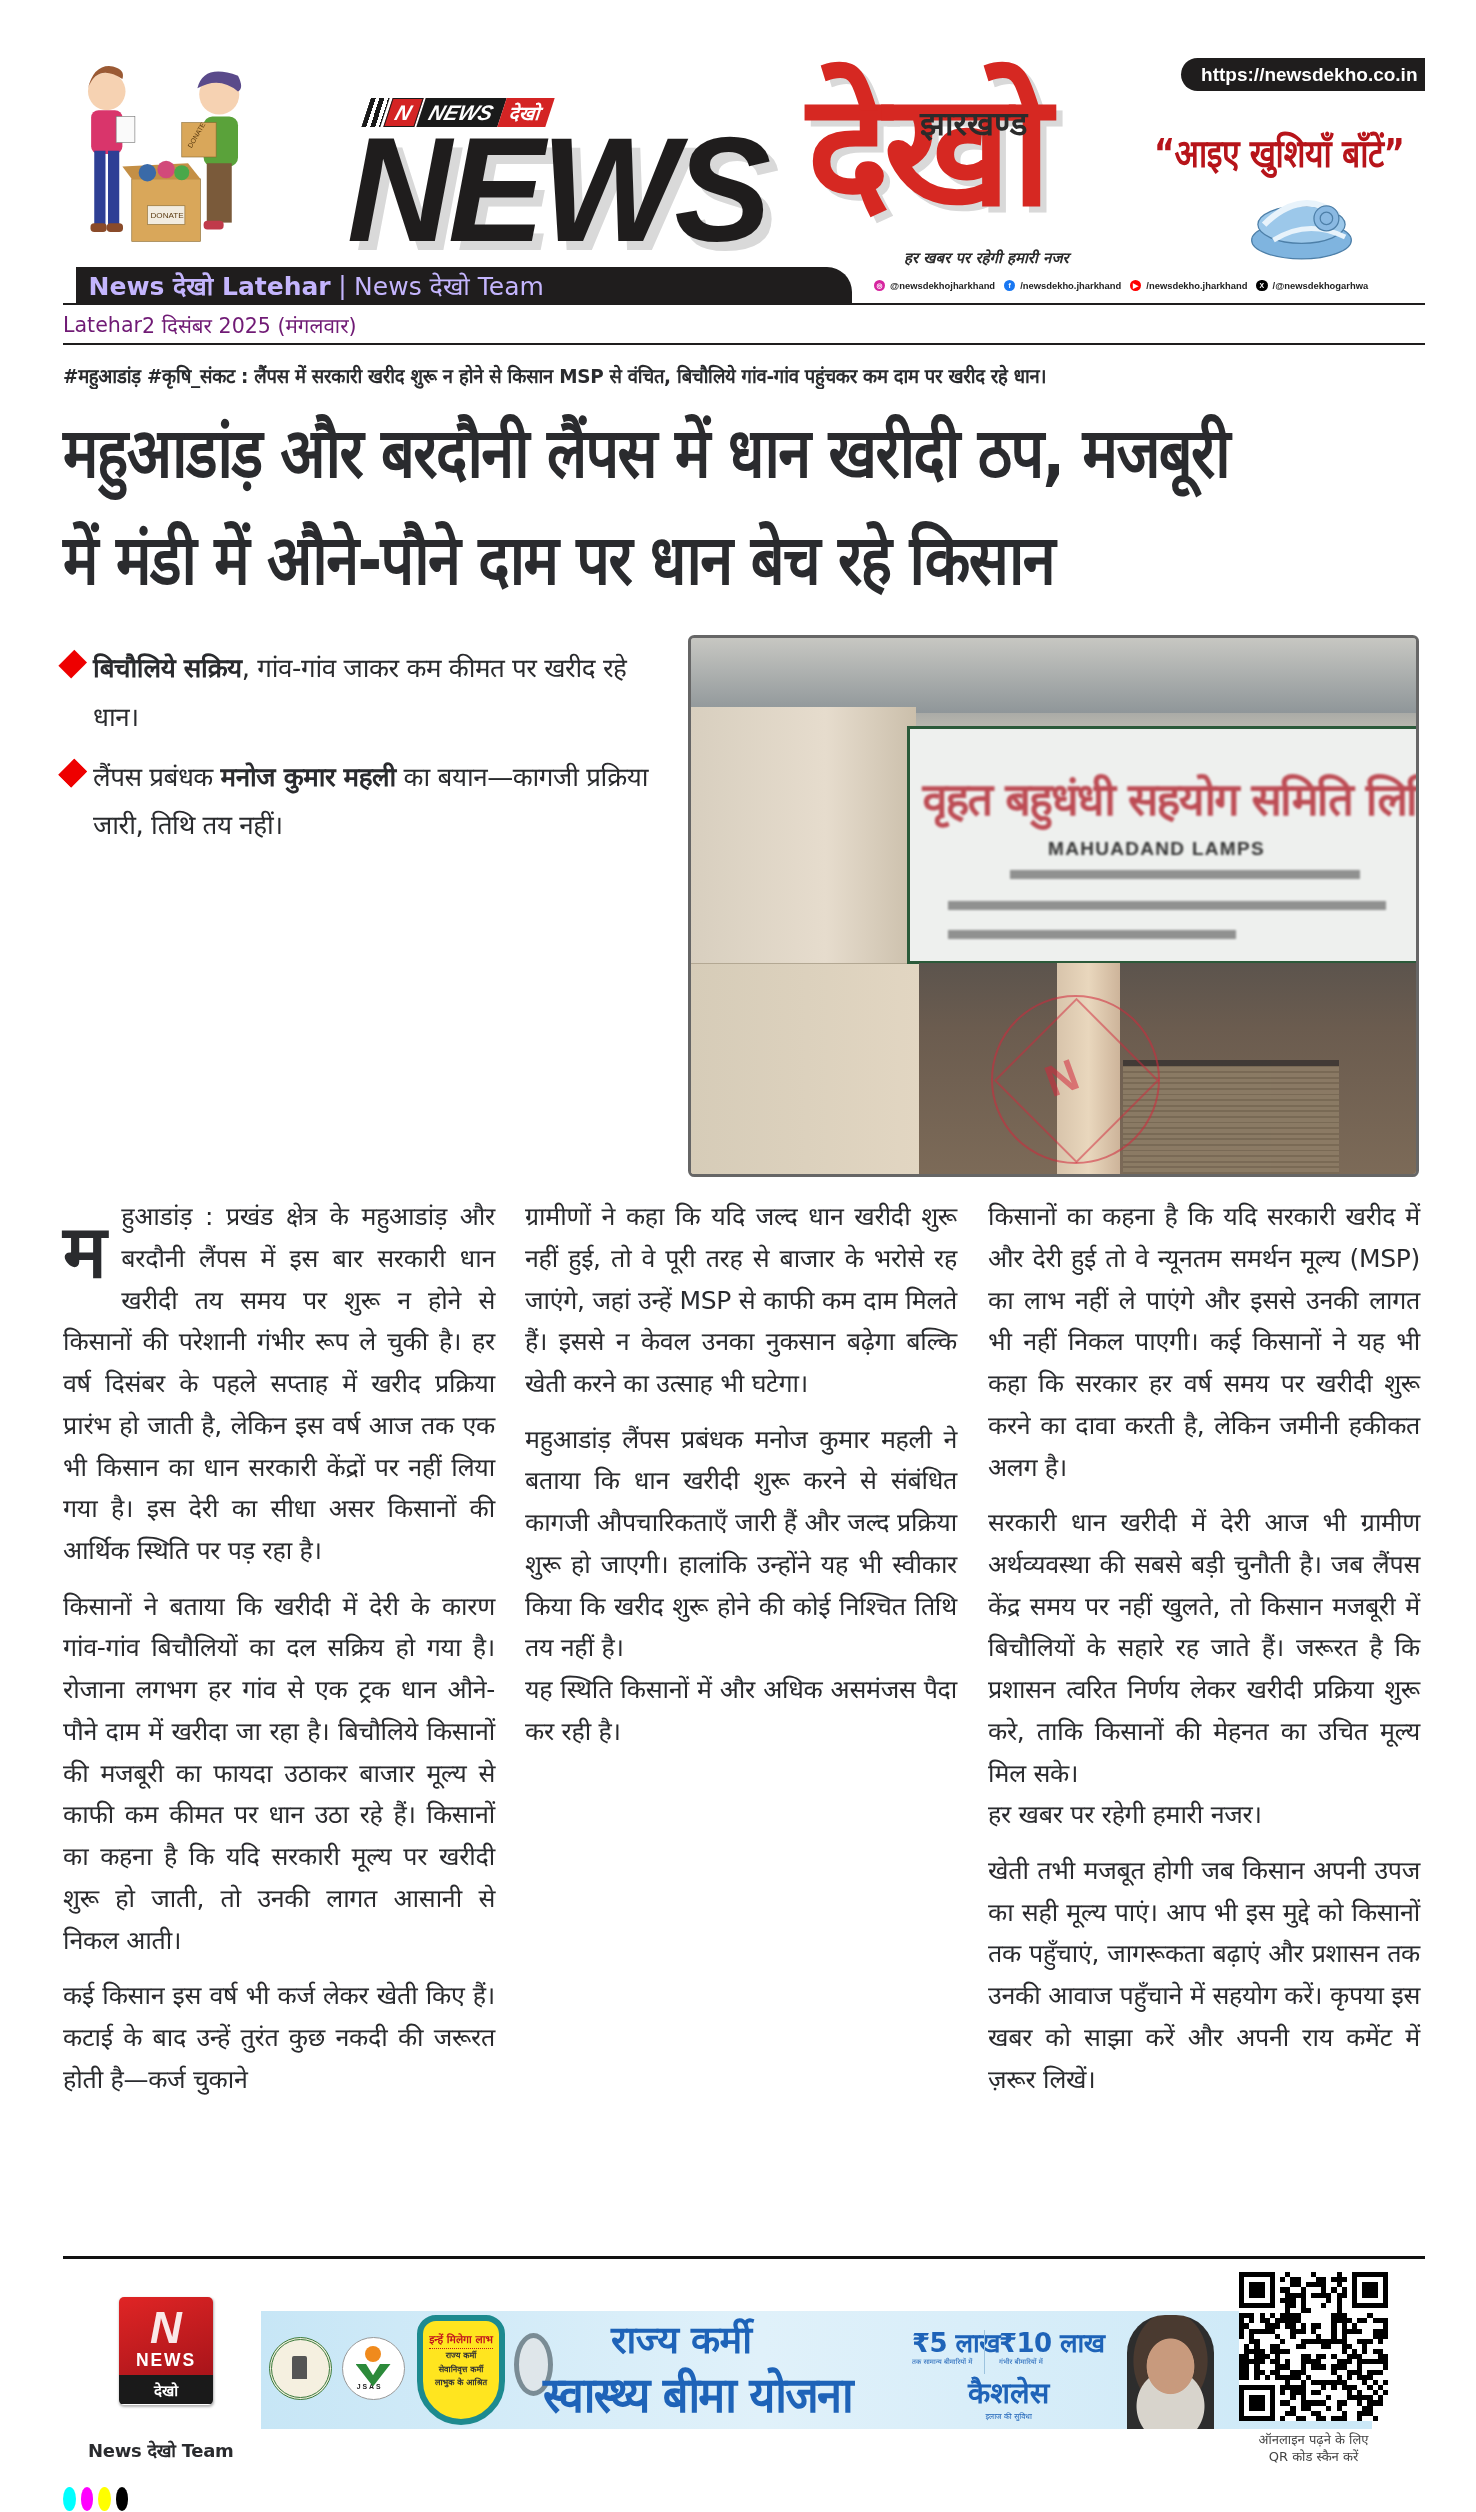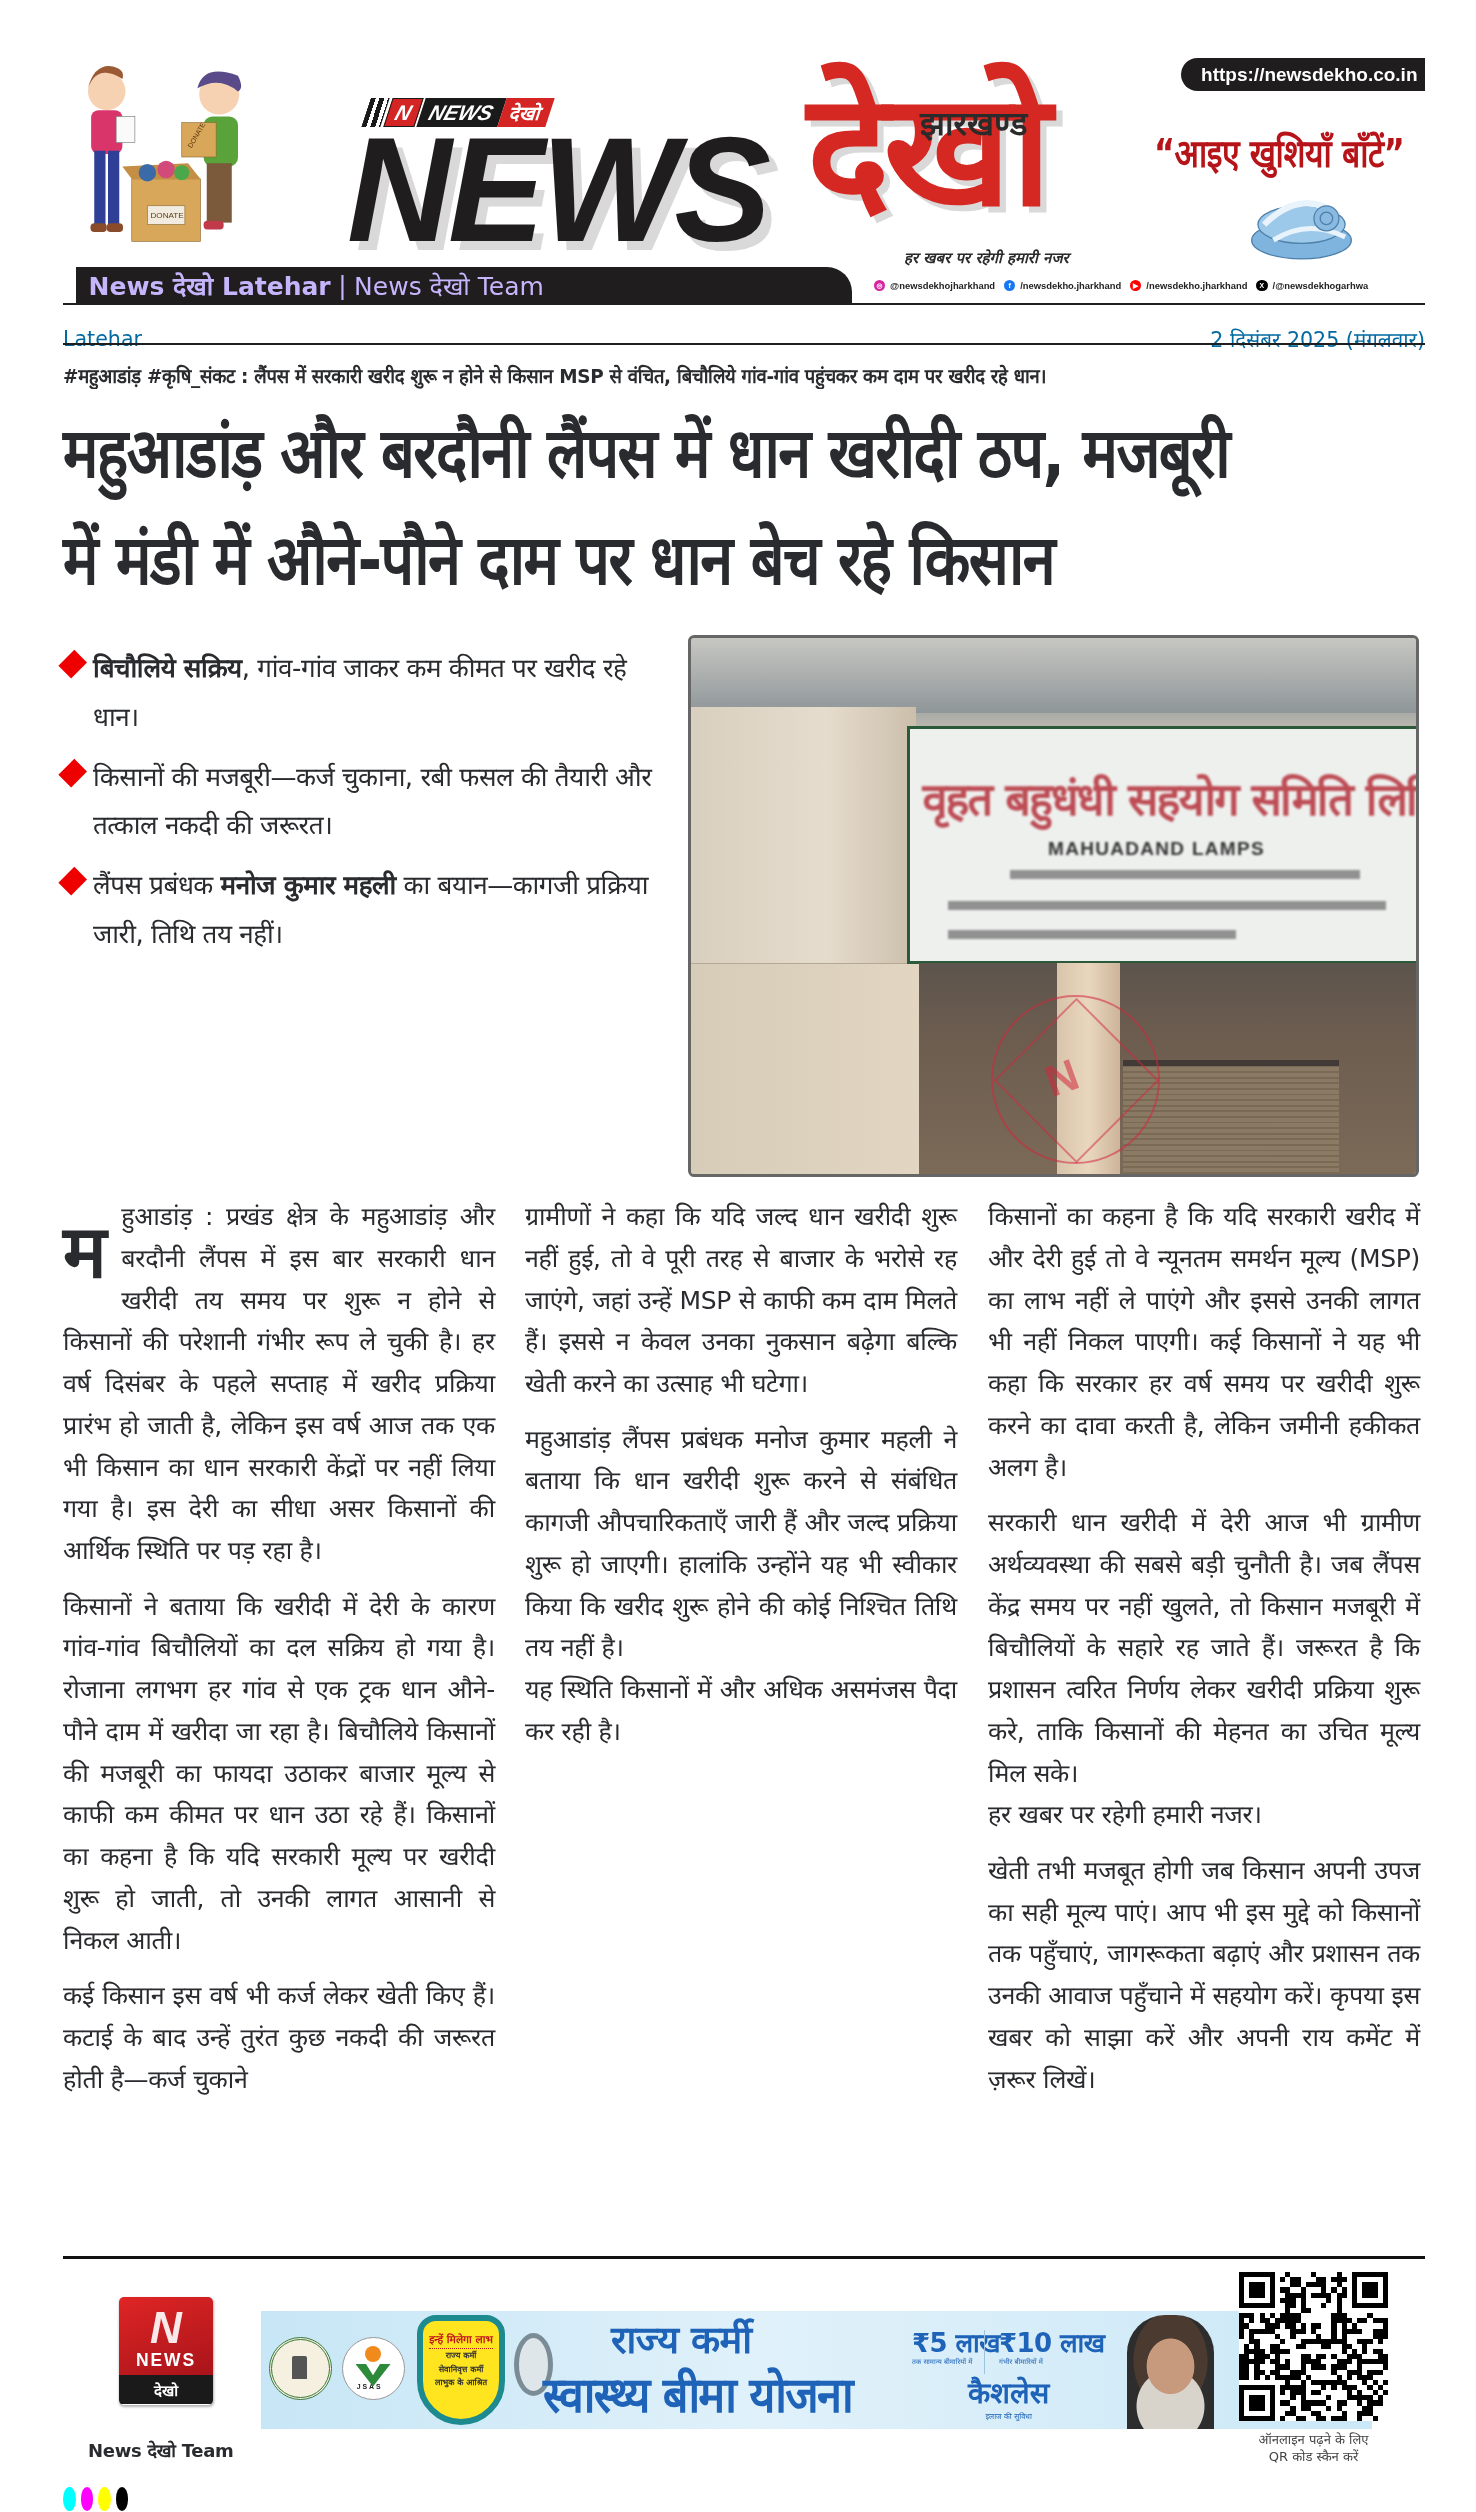--- a/index.html
+++ b/index.html
@@ -25,21 +25,21 @@
   .slogan { left: 1154px; top: 125px; font: 900 39px "DejaVu Sans", sans-serif; color: #b7141a; letter-spacing: -0.6px; transform: scaleX(0.82); transform-origin: left; white-space: nowrap; }
   .blanket { left: 1239px; top: 181px; width: 125px; height: 81px; }
 
   .social-strip { left: 870px; top: 280px; display: flex; align-items: center; gap: 5px; font: 700 9.4px "Liberation Sans", sans-serif; color: #222; white-space: nowrap; }
   .social-strip .si { width: 11.3px; height: 11.3px; border-radius: 50%; display: inline-flex; align-items: center; justify-content: center; color: #fff; font-size: 6.9px; font-weight: 700; margin-left: 3.8px; }
 
   .byline-bar { left: 76px; top: 267px; width: 776px; height: 36px; background: #1f1d1d; border-radius: 0 25px 0 0; color: #c4b5fd; font: 400 25px "DejaVu Sans", sans-serif; display: flex; align-items: center; padding-left: 12.5px; white-space: nowrap; }
   .byline-bar b { font-weight: 700; }
   .byline-bar .sep { margin: 0 7.5px; font-weight: 400; }
   .rule-top { left: 63px; top: 303px; width: 1362px; height: 1.9px; background: #1f1d1d; }
-  .meta-row { left: 63px; top: 324px; width: 1362px; height: 30px; display: flex; justify-content: space-between; align-items: center; font: 400 20.6px "DejaVu Sans", sans-serif; color: #0369a1; }
+  .meta-row { left: 63px; top: 310px; width: 1362px; height: 30px; display: flex; justify-content: flex-start; align-items: center; font: 400 20.6px "DejaVu Sans", sans-serif; color: #701a75; }
   .rule-meta { left: 63px; top: 343px; width: 1362px; height: 1.9px; background: #1f1d1d; }
 
   
   .kicker { left: 63px; top: 362px; width: 1364px; font: 700 20px "DejaVu Sans", sans-serif; color: #2a2b2e; white-space: nowrap; overflow: hidden; letter-spacing: -0.3px; transform: scaleX(0.92); transform-origin: left; }
   .headline { left: 63px; top: 400px; width: 1501px; font: 900 69px/1.55 "DejaVu Sans", sans-serif; color: #2a2b2e; letter-spacing: -1.9px; transform: scaleX(0.86); transform-origin: left top; }
 
   
   .highlights { left: 59px; top: 644px; width: 601px; list-style: none; }
   .highlights li { position: relative; padding-left: 34px; font: 400 26px/1.87 "DejaVu Sans", sans-serif; color: #2a2b2e; margin-bottom: 11.3px; letter-spacing: -0.5px; }
   .highlights li .bullet { position: absolute; left: 5px; top: 11.3px; width: 17.5px; height: 17.5px; background: #e00; transform: rotate(45deg) scaleY(1.25); }
@@ -187,21 +187,21 @@
 <h1 class="abs headline">
   <span>महुआडांड़ और बरदौनी लैंपस में धान खरीदी ठप, मजबूरी</span><br>
   <span>में मंडी में औने-पौने दाम पर धान बेच रहे किसान</span>
 </h1>
 
 <ul class="abs highlights">
   <li>
     <span class="bullet"></span><b>बिचौलिये सक्रिय</b><span>, गांव-गांव जाकर कम कीमत पर खरीद रहे धान।</span>
   </li>
   <li>
-    <span class="bullet"></span><span>किसानों की मजबूरी—कर्ज चुकाना, रबी फसल की तैयारी और तत्काल नकदी की जरूरत।</span>
+    <span class="bullet"></span>
   </li>
   <li>
     <span class="bullet"></span><span>लैंपस प्रबंधक </span><b>मनोज कुमार महली</b><span> का बयान—कागजी प्रक्रिया जारी, तिथि तय नहीं।</span>
   </li>
 </ul>
 
 <div class="abs photo" title="महुआडांड़ लैंपस भवन">
   <div class="sky"></div>
   <div class="wall-l"></div>
   <div class="wall-l2"></div>

